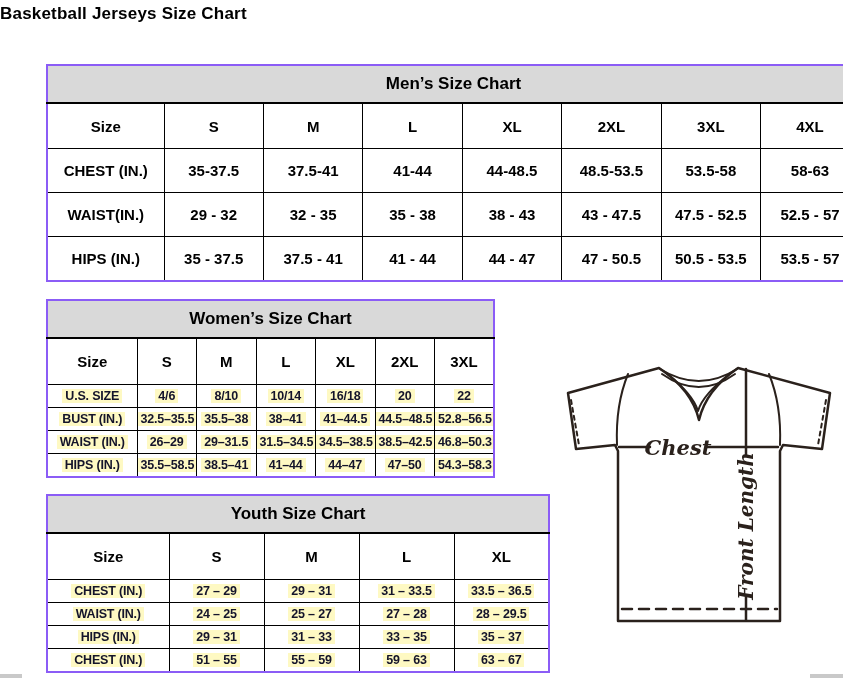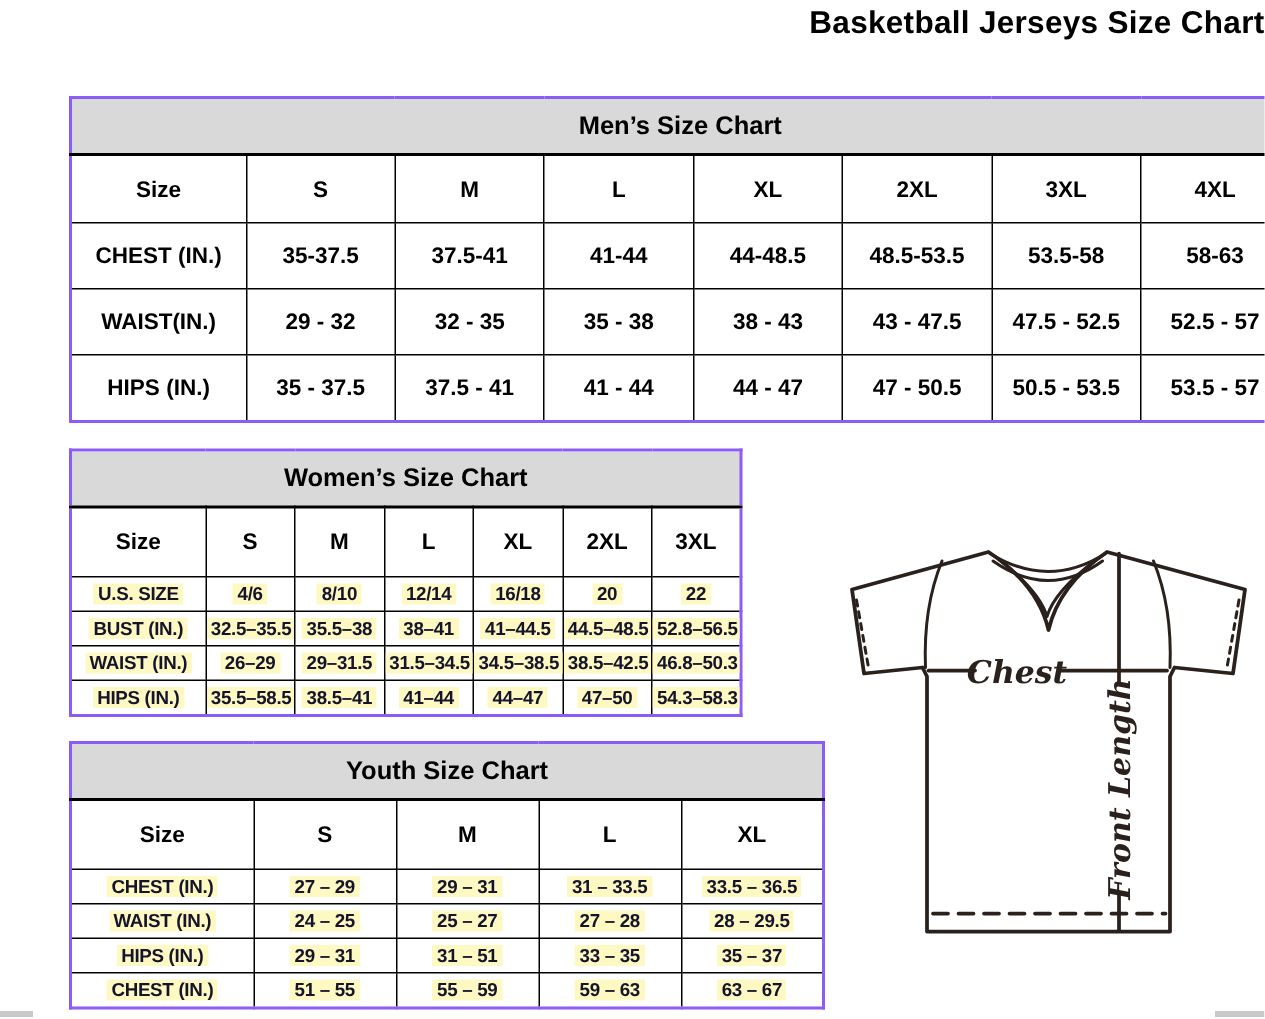--- a/index.html
+++ b/index.html
@@ -1,18 +1,18 @@
 <!DOCTYPE html>
 <html><head>
 <meta charset="utf-8">
 <style>
   html,body{margin:0;padding:0;background:#fff;}
   body{width:843px;height:679px;position:relative;font-family:"Liberation Sans",sans-serif;overflow:hidden;}
-  .page-title{position:absolute;top:4px;left:0;width:843px;text-align:right;
-    font-size:21px;font-weight:bold;color:#000;letter-spacing:0.2px;}
+  .page-title{position:absolute;top:4px;left:0;width:843px;text-align:left;
+    font-size:17px;font-weight:bold;color:#000;letter-spacing:0.2px;}
   .tbl-wrap{position:absolute;}
   #men-wrap{left:14px;top:64px;width:815px;}
   #women-wrap{left:14px;top:299px;width:449px;}
   #youth-wrap{left:14px;top:494px;width:504px;}
   table{border-collapse:collapse;table-layout:fixed;width:100%;border:2px solid #8b5cf6;background:#fff;margin-left:32px;}
   th,td{border:1px solid #000;text-align:center;vertical-align:middle;padding:0;overflow:hidden;white-space:nowrap;}
   th.band{background:#d9d9d9;font-size:17px;font-weight:bold;height:36px;color:#000;border-bottom:2px solid #000;}
   
   .big thead tr.cols th{height:44px;font-size:15px;font-weight:bold;color:#000;}
   .big tbody td{height:43px;font-size:15px;font-weight:bold;color:#000;}
@@ -116,21 +116,21 @@
           <th>XL</th>
           <th>2XL</th>
           <th>3XL</th>
         </tr>
       </thead>
       <tbody>
         <tr>
           <td><span class="hl">U.S. SIZE</span></td>
           <td><span class="hl">4/6</span></td>
           <td><span class="hl">8/10</span></td>
-          <td><span class="hl">12/14</span></td>
+          <td><span class="hl">10/14</span></td>
           <td><span class="hl">16/18</span></td>
           <td><span class="hl">20</span></td>
           <td><span class="hl">22</span></td>
         </tr>
         <tr>
           <td><span class="hl">BUST (IN.)</span></td>
           <td><span class="hl">32.5–35.5</span></td>
           <td><span class="hl">35.5–38</span></td>
           <td><span class="hl">38–41</span></td>
           <td><span class="hl">41–44.5</span></td>
@@ -191,21 +191,21 @@
         <tr>
           <td><span class="hl">WAIST (IN.)</span></td>
           <td><span class="hl">24 – 25</span></td>
           <td><span class="hl">25 – 27</span></td>
           <td><span class="hl">27 – 28</span></td>
           <td><span class="hl">28 – 29.5</span></td>
         </tr>
         <tr>
           <td><span class="hl">HIPS (IN.)</span></td>
           <td><span class="hl">29 – 31</span></td>
-          <td><span class="hl">31 – 51</span></td>
+          <td><span class="hl">31 – 33</span></td>
           <td><span class="hl">33 – 35</span></td>
           <td><span class="hl">35 – 37</span></td>
         </tr>
         <tr>
           <td><span class="hl">CHEST (IN.)</span></td>
           <td><span class="hl">51 – 55</span></td>
           <td><span class="hl">55 – 59</span></td>
           <td><span class="hl">59 – 63</span></td>
           <td><span class="hl">63 – 67</span></td>
         </tr>

